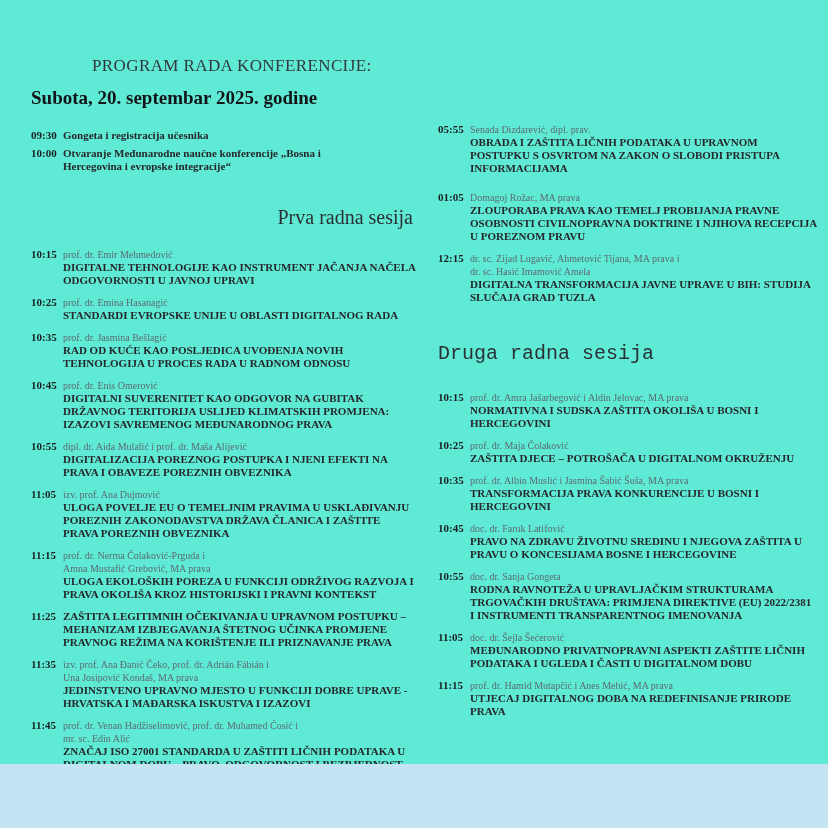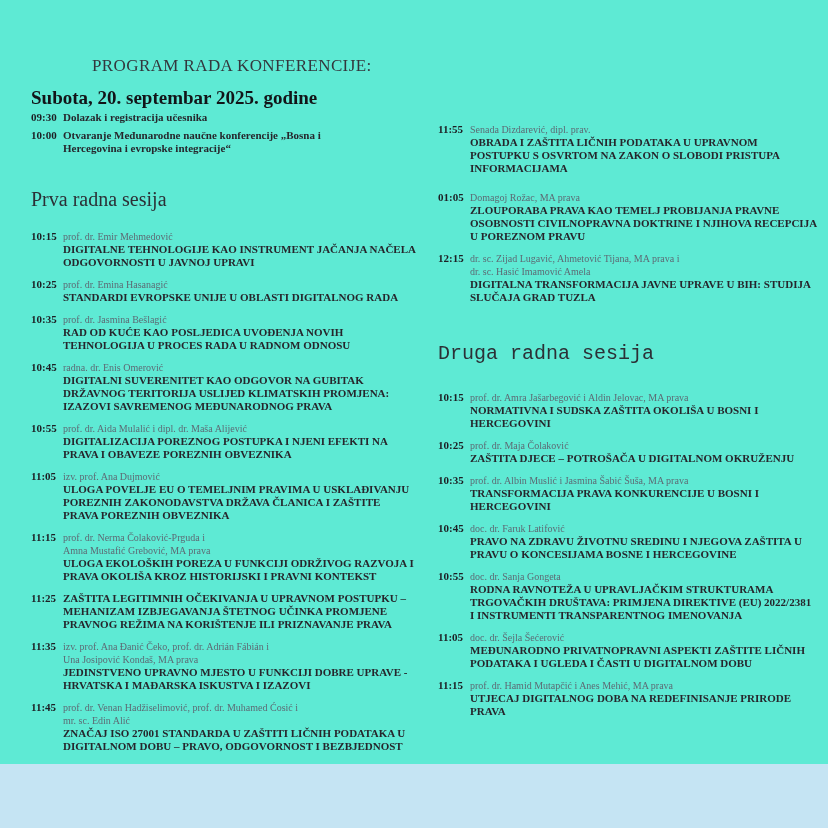--- a/index.html
+++ b/index.html
@@ -25,27 +25,27 @@
     letter-spacing: 0.4px;
     color: #33373d;
   }
   .date-heading {
     margin-top: 10px;
     font-size: 19px;
     line-height: 23px;
     font-weight: bold;
     color: #121418;
   }
-  .opening { margin-top: 2px; }
+  .opening { margin-top: 20px; }
   .session-heading {
     font-size: 20px;
     line-height: 24px;
     color: #2c3036;
   }
-  .heading-s1 { margin-top: 32px; }
+  .heading-s1 { margin-top: 32px; text-align: right; }
   .heading-s2 { margin-top: 38px; font-family: Liberation Mono, monospace; }
   .entries-s1 { margin-top: 19px; }
   .entries-s2 { margin-top: 25px; }
 
   .entry { display: flex; margin-bottom: 9px; }
   .entry.opening-item { margin-bottom: 5px; }
   .entry.gap-before { margin-top: 16px; }
   .entry .time {
     flex: none;
     width: 32px;
@@ -78,21 +78,21 @@
 
   <div class="col col-left">
 
     <div class="program-title">PROGRAM RADA KONFERENCIJE:</div>
     <div class="date-heading">Subota, 20. septembar 2025. godine</div>
 
     <div class="opening">
       <div class="entry opening-item">
         <span class="time">09:30</span>
         <span class="content">
-            <span class="title">Dolazak i registracija učesnika</span>
+            <span class="title">Gongeta i registracija učesnika</span>
           </span>
       </div>
       <div class="entry opening-item">
         <span class="time">10:00</span>
         <span class="content">
             <span class="title">Otvaranje Međunarodne naučne konferencije „Bosna i
 Hercegovina i evropske integracije“</span>
           </span>
       </div>
     </div>
@@ -119,30 +119,30 @@
         <span class="time">10:35</span>
         <span class="content">
           <span class="speakers">prof. dr. Jasmina Bešlagić</span>
           <span class="title">RAD OD KUĆE KAO POSLJEDICA UVOĐENJA NOVIH
 TEHNOLOGIJA U PROCES RADA U RADNOM ODNOSU</span>
         </span>
       </div>
       <div class="entry">
         <span class="time">10:45</span>
         <span class="content">
-          <span class="speakers">radna. dr. Enis Omerović</span>
+          <span class="speakers">prof. dr. Enis Omerović</span>
           <span class="title">DIGITALNI SUVERENITET KAO ODGOVOR NA GUBITAK
 DRŽAVNOG TERITORIJA USLIJED KLIMATSKIH PROMJENA:
 IZAZOVI SAVREMENOG MEĐUNARODNOG PRAVA</span>
         </span>
       </div>
       <div class="entry">
         <span class="time">10:55</span>
         <span class="content">
-          <span class="speakers">prof. dr. Aida Mulalić i dipl. dr. Maša Alijević</span>
+          <span class="speakers">dipl. dr. Aida Mulalić i prof. dr. Maša Alijević</span>
           <span class="title">DIGITALIZACIJA POREZNOG POSTUPKA I NJENI EFEKTI NA
 PRAVA I OBAVEZE POREZNIH OBVEZNIKA</span>
         </span>
       </div>
       <div class="entry">
         <span class="time">11:05</span>
         <span class="content">
           <span class="speakers">izv. prof. Ana Dujmović</span>
           <span class="title">ULOGA POVELJE EU O TEMELJNIM PRAVIMA U USKLAĐIVANJU
 POREZNIH ZAKONODAVSTVA DRŽAVA ČLANICA I ZAŠTITE
@@ -184,21 +184,21 @@
 DIGITALNOM DOBU – PRAVO, ODGOVORNOST I BEZBJEDNOST</span>
         </span>
       </div>
     </div>
   </div>
 
   <div class="col col-right">
 
     <div>
       <div class="entry">
-        <span class="time">11:55</span>
+        <span class="time">05:55</span>
         <span class="content">
           <span class="speakers">Senada Dizdarević, dipl. prav.</span>
           <span class="title">OBRADA I ZAŠTITA LIČNIH PODATAKA U UPRAVNOM
 POSTUPKU S OSVRTOM NA ZAKON O SLOBODI PRISTUPA
 INFORMACIJAMA</span>
         </span>
       </div>
       <div class="entry gap-before">
         <span class="time">01:05</span>
         <span class="content">

